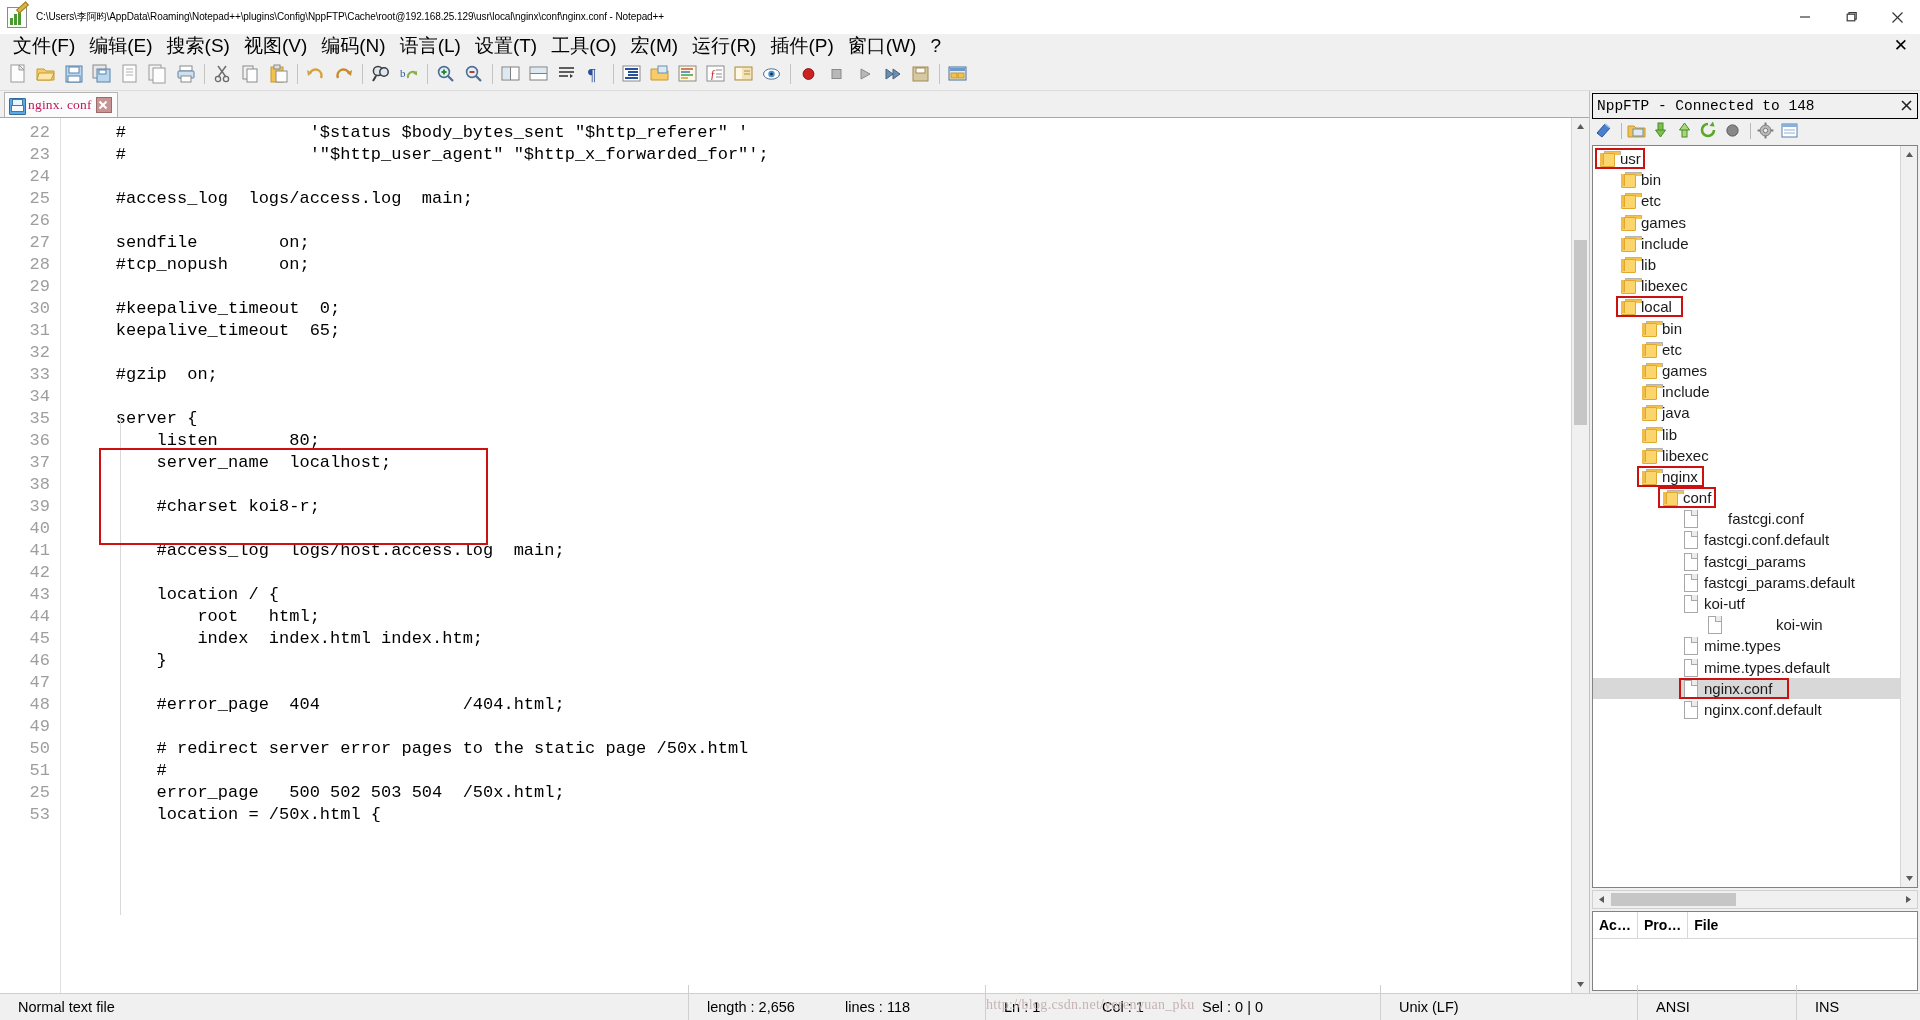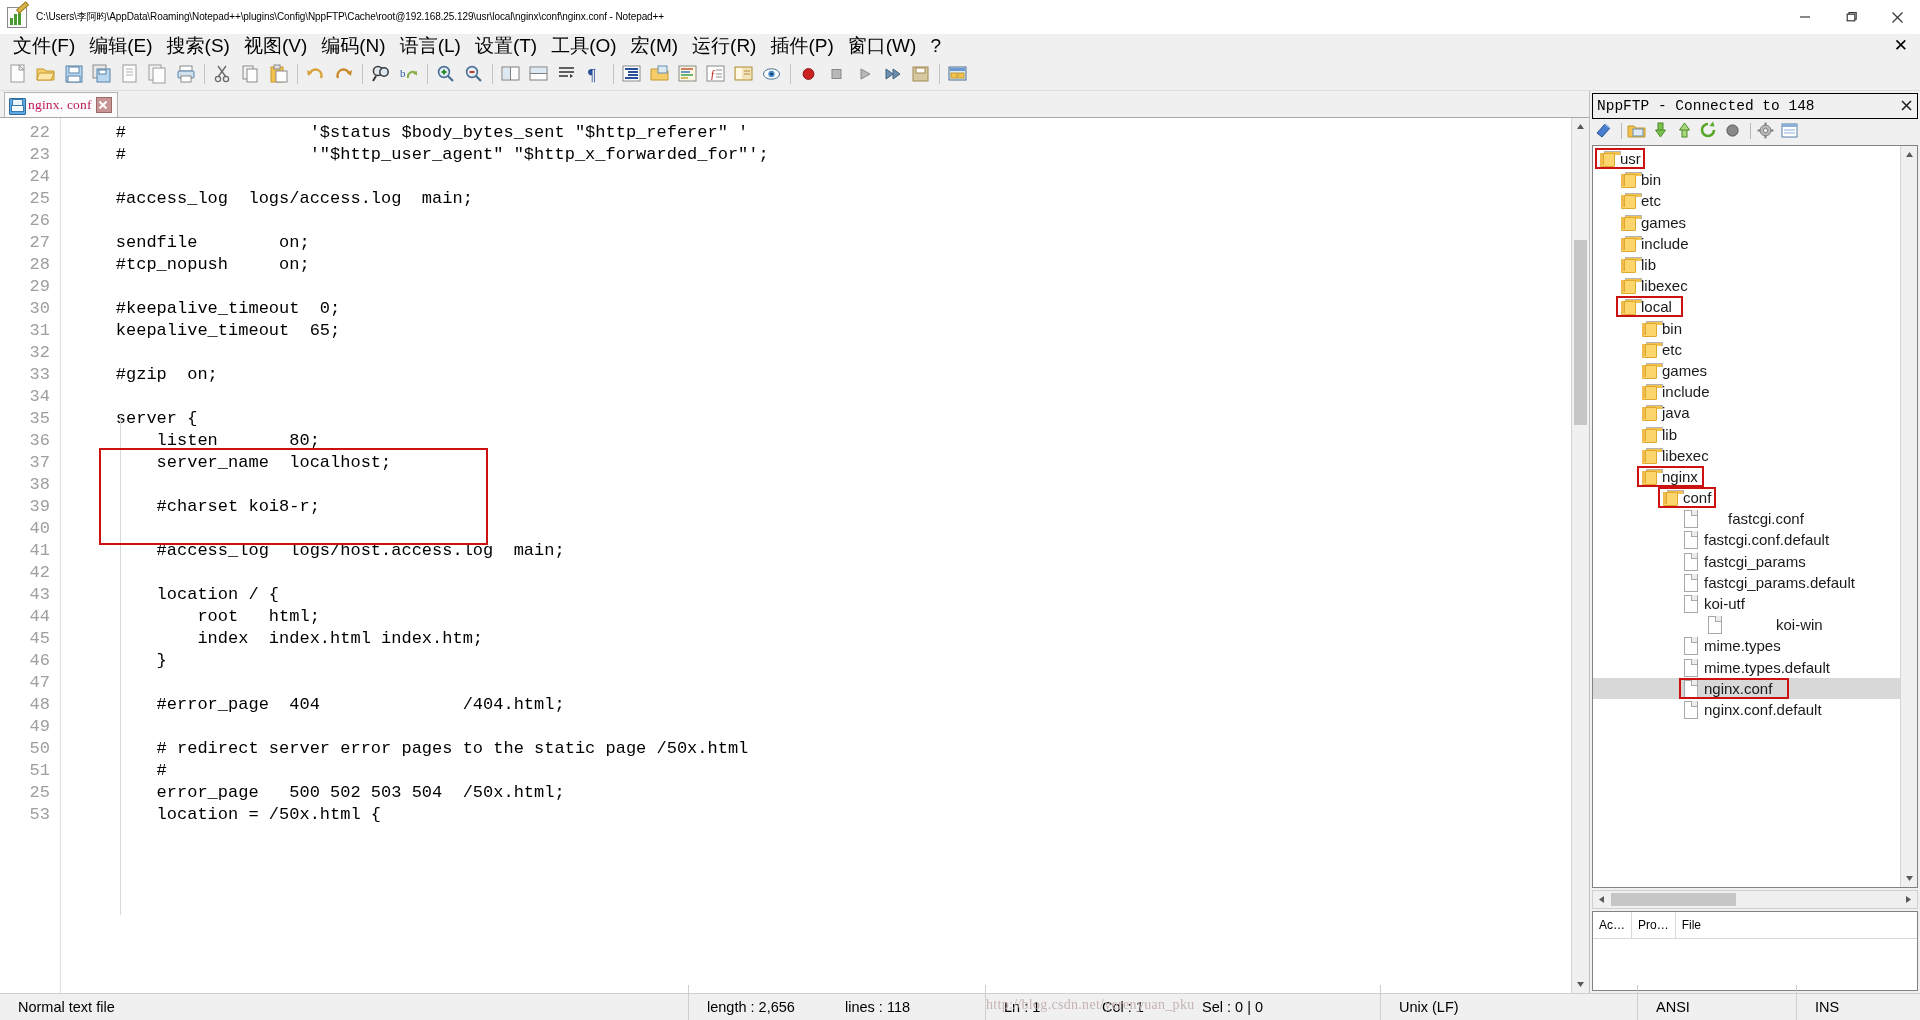--- a/index.html
+++ b/index.html
@@ -81,21 +81,21 @@
   .fold .sp{position:absolute;left:1px;top:2px;width:3px;height:12px;background:#f0bc4e;border-right:1px solid #e0a92e;}
   .doc{width:15px;height:17px;position:relative;flex:0 0 15px;margin-right:6px;}
   .doc .pg{position:absolute;left:1px;top:0;width:12px;height:16px;background:#fff;border:1px solid #a8a8a8;}
   .doc .cn{position:absolute;right:1px;top:0;width:5px;height:5px;background:#ececec;border-left:1px solid #a8a8a8;border-bottom:1px solid #a8a8a8;}
   .ftp-vscroll{position:absolute;right:0;top:0;width:16px;bottom:0;background:#f0f0f0;border-left:1px solid #d4d4d4;}
   .ftp-hscroll{height:17px;flex:0 0 17px;margin:0 2px;background:#f0f0f0;display:flex;align-items:center;border:1px solid #d0d0d0;position:relative;}
   .hs-arrow{width:17px;height:15px;display:flex;align-items:center;justify-content:center;}
   .hs-thumb{position:absolute;left:18px;width:125px;height:13px;background:#c6c6c6;}
   .ftp-queue{flex:0 0 auto;height:78px;margin:2px;background:#fff;border:1px solid #828282;}
   .q-head{height:26px;display:flex;align-items:center;border-bottom:1px solid #d8d8d8;}
-  .q-col{font-size:12px;color:#000;padding:0 6px;border-right:1px solid #d8d8d8;height:26px;display:flex;align-items:center;}
+  .q-col{font-size:14px;color:#000;padding:0 6px;border-right:1px solid #d8d8d8;height:26px;display:flex;align-items:center;font-weight:bold;}
 
   
   .statusbar{height:26px;flex:0 0 26px;background:#f0f0f0;display:flex;align-items:center;border-top:1px solid #cfcfcf;position:relative;}
   .st-cell{font-size:14.5px;color:#000;height:27px;display:flex;align-items:center;padding:9px 10px;border-right:1px solid #cfcfcf;margin-left:8px;}
   .watermark{position:absolute;left:986px;top:3px;font-size:14px;color:#c7b3b3;letter-spacing:0.3px;font-family:"Liberation Serif", serif;}
 </style>
 </head>
 <body>
 
 <div class="app">

